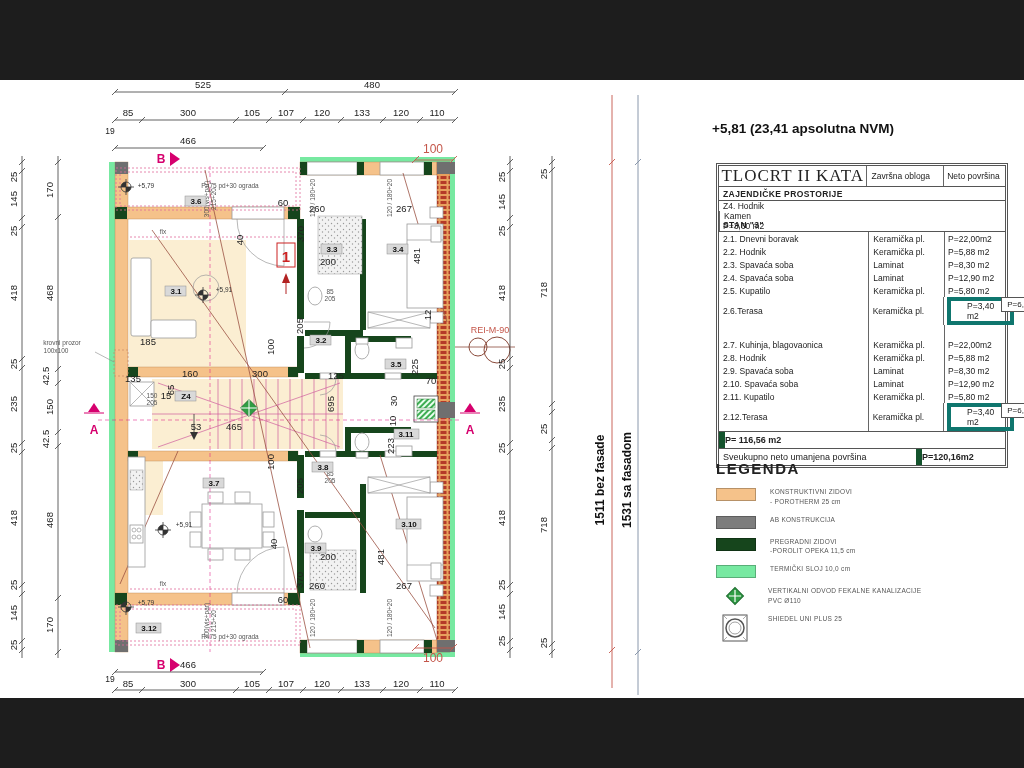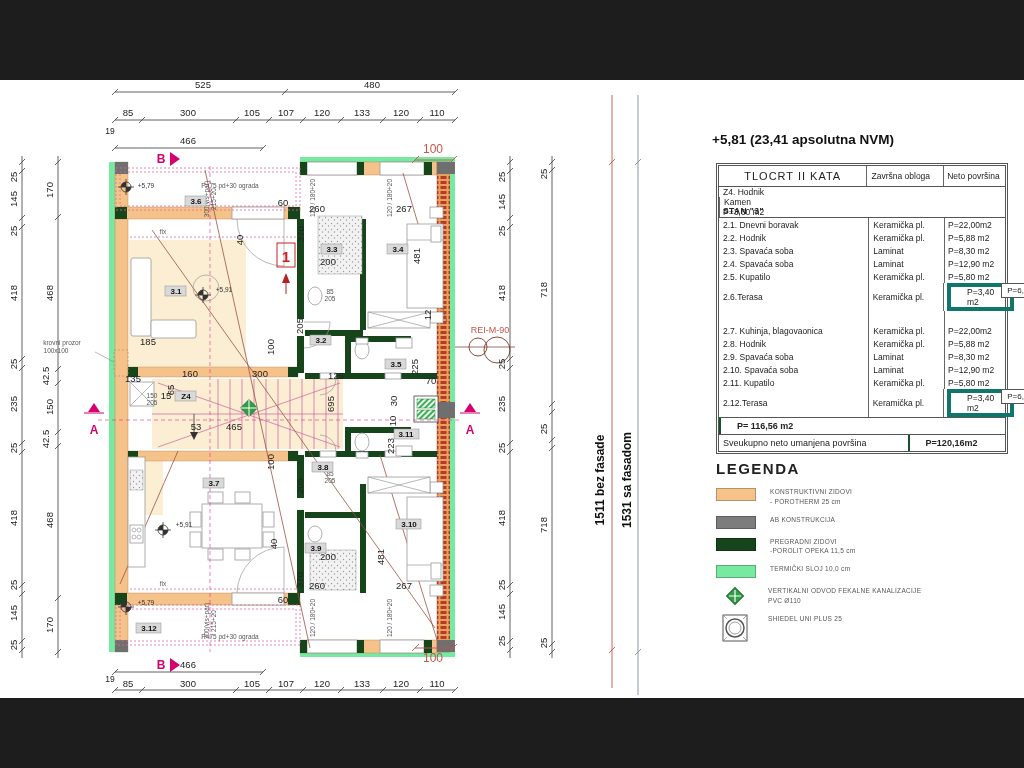--- a/index.html
+++ b/index.html
@@ -3,39 +3,39 @@
 <meta charset="utf-8">
 <style>
   html,body{margin:0;padding:0;background:#000;}
   #stage{position:relative;width:1024px;height:768px;background:#ffffff;overflow:hidden;
          font-family:"Liberation Sans",sans-serif;}
   .blackbar{position:absolute;left:0;width:1024px;background:#1d1d1d;}
   #bar-top{top:0;height:80px;}
   #bar-bottom{top:698px;height:70px;}
 
   
-  #plan-title{position:absolute;left:712px;top:132px;font-size:13.5px;font-weight:bold;color:#111;}
+  #plan-title{position:absolute;left:712px;top:121px;font-size:13.5px;font-weight:bold;color:#111;}
   #area-table{position:absolute;left:716px;top:163px;width:288px;border:1px solid #555;padding:1px;background:#fff;}
   #area-table .inner{border:1px solid #555;}
   .tr{display:flex;align-items:stretch;min-height:13px;font-size:8.5px;color:#222;position:relative;}
   .tr .c1{width:148px;display:flex;align-items:center;padding-left:4px;}
   .tr .c2{width:72px;border-left:1px solid #666;display:flex;align-items:center;padding-left:4px;}
   .tr .c3{width:58px;border-left:1px solid #666;display:flex;align-items:center;padding-left:3px;}
   .tr.hdr{height:20px;border-bottom:1px solid #555;}
-  .tr.hdr .c1{justify-content:center;font-size:11px;letter-spacing:1px;padding-left:0;}
+  .tr.hdr .c1{justify-content:center;font-size:17px;letter-spacing:1px;padding-left:0;font-family:Liberation Serif, serif;}
   .tr.sec{height:13px;border-bottom:1px solid #555;font-weight:bold;letter-spacing:.4px;}
   .tr.z4row{height:17px;flex-direction:column;}
   .tr.ukup{height:12px;border-bottom:1px solid #555;}
   .tr.ukup .c2,.tr.ukup .c3{border-top:1px solid #666;}
   .tr.spacer{height:8px;}
   .boxed{border:4px solid #0f766e;padding:0 16px;margin:0;}
   .extra{position:absolute;left:282px;top:0;width:36px;height:13px;border:1px solid #555;
          background:#fff;display:flex;align-items:center;justify-content:center;font-size:8px;}
   .tr.total{height:16px;border-top:1px solid #555;font-size:9px;}
-  .tr.total .v{width:86px;border-left:2px solid #14532d;display:flex;align-items:center;padding-left:16px;font-weight:bold;}
+  .tr.total .v{width:86px;border-left:6px solid #14532d;display:flex;align-items:center;padding-left:0;font-weight:bold;}
   .tr.total .l{width:200px;display:flex;align-items:center;padding-left:4px;}
 
   
   #legend{position:absolute;left:712px;top:460px;width:300px;}
   #legend h4{margin:0 0 10px 4px;font-size:15px;letter-spacing:1.5px;color:#222;}
   .li{display:flex;align-items:flex-start;margin-bottom:8px;}
   .sw{width:38px;height:11px;margin:1px 14px 0 4px;flex:none;border:0.5px solid rgba(0,0,0,.25);}
   .lt{font-size:6.5px;color:#555;letter-spacing:.3px;line-height:1.5;}
   .licn{width:38px;margin:0 14px 0 4px;flex:none;display:flex;justify-content:center;}
 
@@ -446,20 +446,23 @@
 
   <div id="plan-title">+5,81 (23,41 apsolutna NVM)</div>
 
   <div id="area-table">
     <div class="inner">
       <div class="tr hdr">
         <span class="c1">TLOCRT II KATA</span>
         <span class="c2">Završna obloga</span>
         <span class="c3">Neto površina</span>
       </div>
+      <div class="tr sec">
+        <span class="c1">ZAJENDIČKE PROSTORIJE</span>
+      </div>
       <div class="tr z4row">
         <span class="c1">Z4.  Hodnik</span>
         <span class="c2">Kamen</span>
         <span class="c3">P=3,60 m2</span>
       </div>
       <div class="tr sec">
         <span class="c1">STAN "3"</span>
       </div>
 
       <div class="tr">

